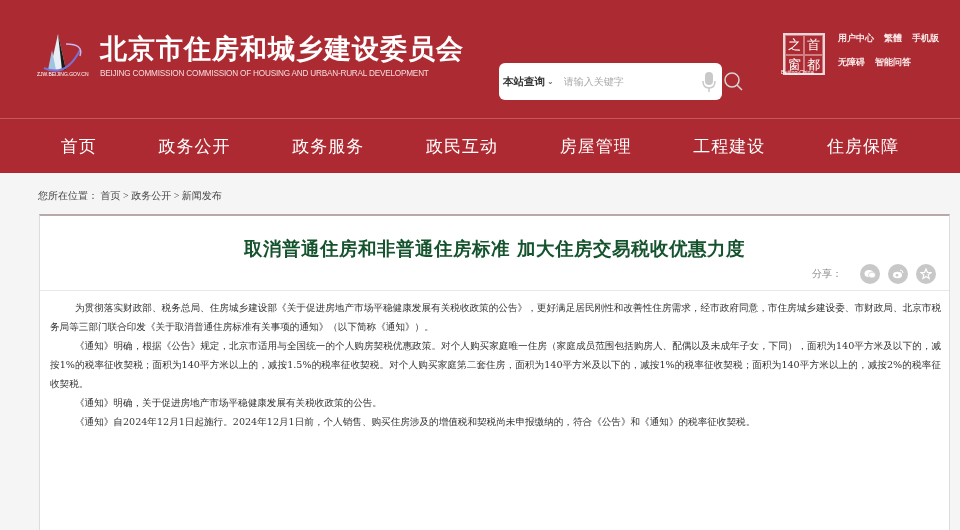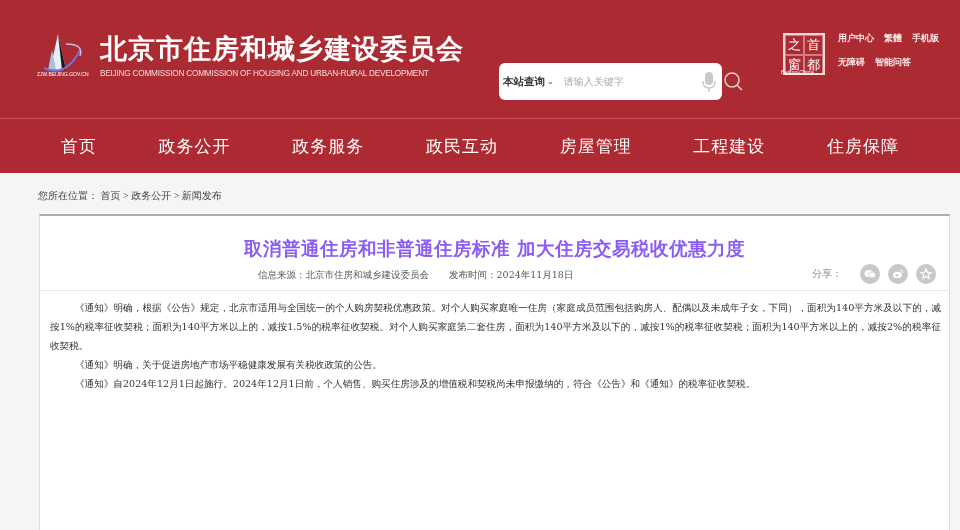--- a/index.html
+++ b/index.html
@@ -28,21 +28,21 @@
     .toplinks .row { display: flex; gap: 10px; margin-bottom: 11px; white-space: nowrap; }
     .toplinks a { color: #fbe9e9; text-decoration: none; font-weight: bold; }
 
     .navbar { width: 960px; height: 55px; background: #ad2a32; border-top: 1px solid #c8555b; display: flex; align-items: center; justify-content: space-around; padding: 0 30px; }
     .nav-item { font-family: "DejaVu Serif", serif; font-size: 17px; color: #fff; text-decoration: none; letter-spacing: 1px; white-space: nowrap; }
 
     .breadcrumb { position: absolute; left: 38px; top: 189px; font-size: 10px; color: #444; white-space: nowrap; font-family: Liberation Serif, serif; }
     .breadcrumb a { color: #444; text-decoration: none; }
 
     .content { position: absolute; left: 39px; top: 214px; width: 911px; height: 330px; background: #fff; border: 1px solid #ddd; border-top: 2px solid #b8a8a8; }
-    .article-title { position: absolute; left: 0; top: 20px; width: 100%; text-align: center; font-family: "DejaVu Serif", serif; font-weight: bold; font-size: 18.5px; color: #8b5cf6; letter-spacing: 0.5px; white-space: nowrap; }
+    .article-title { position: absolute; left: 0; top: 20px; width: 100%; text-align: center; font-family: "DejaVu Serif", serif; font-weight: bold; font-size: 18.5px; color: #14532d; letter-spacing: 0.5px; white-space: nowrap; }
     .meta { position: absolute; left: 218px; top: 53px; font-size: 9.5px; color: #555; white-space: nowrap; }
     .meta .gap { display: inline-block; width: 14px; }
     .share { position: absolute; left: 772px; top: 48px; display: flex; align-items: center; gap: 8px; }
     .share-label { font-size: 10px; color: #888; margin-right: 10px; }
     .share-btn { width: 20px; height: 20px; border-radius: 50%; background: #c8c8c8; display: flex; align-items: center; justify-content: center; color: #fff; font-size: 11px; cursor: pointer; }
     .divider { position: absolute; left: 0; top: 74px; width: 100%; height: 1px; background: #e8e8e8; }
 
     .body { position: absolute; left: 10px; top: 82px; width: 891px; font-size: 9.6px; line-height: 19px; color: #333; }
     .body p { text-indent: 2.6em; text-align: justify; }
   </style>
@@ -113,25 +113,20 @@
   <span>您所在位置：</span>
   <a href="#">首页</a>
   <span> &gt; </span>
   <a href="#">政务公开</a>
   <span> &gt; </span>
   <a href="#">新闻发布</a>
 </div>
 
 <div class="content">
   <h1 class="article-title">取消普通住房和非普通住房标准 加大住房交易税收优惠力度</h1>
-  <div class="meta">
-    <span>信息来源：</span><span>北京市住房和城乡建设委员会</span>
-    <span class="gap"></span>
-    <span>发布时间：</span><span>2024年11月18日</span>
-  </div>
   <div class="share">
     <span class="share-label">分享：</span>
     <div class="share-btn">
       <svg width="12" height="10" viewBox="0 0 12 10">
           <ellipse cx="5" cy="4.5" rx="4.5" ry="3.5" fill="#fff"></ellipse>
           <ellipse cx="8" cy="6" rx="3.5" ry="3" fill="#fff" stroke="#c8c8c8" stroke-width="0.7"></ellipse>
         </svg>
     </div>
     <div class="share-btn">
       <svg width="12" height="10" viewBox="0 0 12 10">
@@ -142,17 +137,18 @@
     </div>
     <div class="share-btn">
       <svg width="12" height="12" viewBox="0 0 12 12">
           <polygon points="6,1 7.4,4.3 11,4.5 8.2,6.8 9.1,10.5 6,8.5 2.9,10.5 3.8,6.8 1,4.5 4.6,4.3" fill="none" stroke="#fff" stroke-width="1.2"></polygon>
         </svg>
     </div>
   </div>
   <div class="divider"></div>
 
   <div class="body">
+    <p>为贯彻落实财政部、税务总局、住房城乡建设部《关于促进房地产市场平稳健康发展有关税收政策的公告》，更好满足居民刚性和改善性住房需求，经市政府同意，市住房城乡建设委、市财政局、北京市税务局等三部门联合印发《关于取消普通住房标准有关事项的通知》（以下简称《通知》）。</p>
     <p>《通知》明确，根据《公告》规定，北京市适用与全国统一的个人购房契税优惠政策。对个人购买家庭唯一住房（家庭成员范围包括购房人、配偶以及未成年子女，下同），面积为140平方米及以下的，减按1%的税率征收契税；面积为140平方米以上的，减按1.5%的税率征收契税。对个人购买家庭第二套住房，面积为140平方米及以下的，减按1%的税率征收契税；面积为140平方米以上的，减按2%的税率征收契税。</p>
     <p>《通知》明确，关于促进房地产市场平稳健康发展有关税收政策的公告。</p>
     <p>《通知》自2024年12月1日起施行。2024年12月1日前，个人销售、购买住房涉及的增值税和契税尚未申报缴纳的，符合《公告》和《通知》的税率征收契税。</p>
   </div>
 </div>
 
 </body></html>

